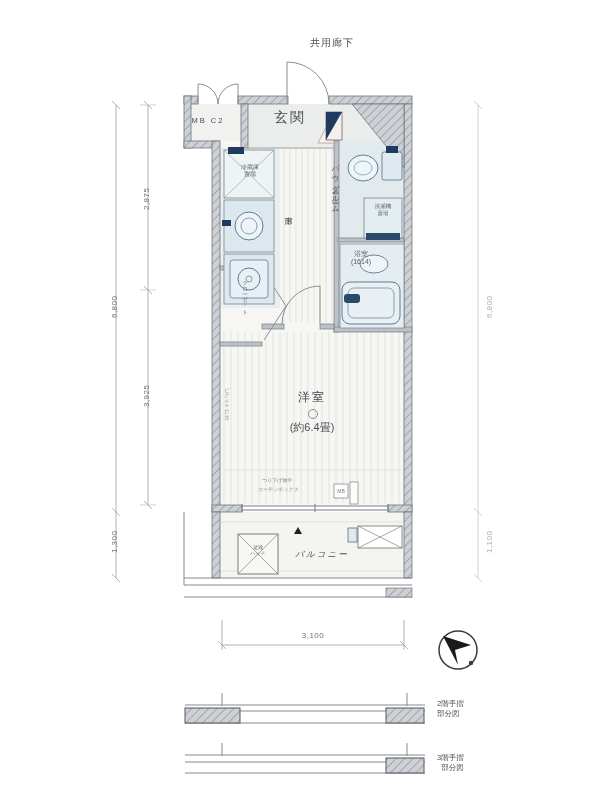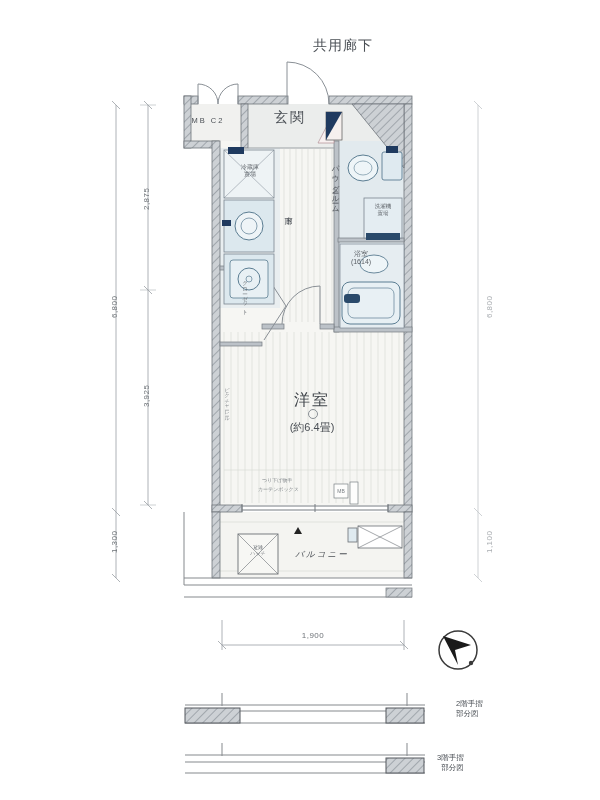--- a/index.html
+++ b/index.html
@@ -245,21 +245,21 @@
   <g stroke="#85898d" stroke-width="1" fill="none">
     <line x1="222" y1="743" x2="222" y2="756"></line>
     <line x1="407" y1="743" x2="407" y2="756"></line>
     <line x1="185" y1="755" x2="425" y2="755"></line>
     <line x1="185" y1="762" x2="425" y2="762"></line>
     <line x1="185" y1="773" x2="425" y2="773"></line>
   </g>
   <rect x="386" y="758" width="38" height="15" fill="url(#hatch)" stroke="#55595e" stroke-width="1"></rect>
 </svg>
 
-<div class="lbl c" style="left:313px;top:37px;width:60px;font-size:14px;letter-spacing:1px;">共用廊下</div>
+<div class="lbl c" style="left:302px;top:37px;width:60px;font-size:10px;letter-spacing:1px;">共用廊下</div>
 
 <div class="lbl c" style="left:181px;top:116px;width:54px;font-size:7.5px;letter-spacing:2px;">MB C2</div>
 
 <div class="lbl c" style="left:268px;top:109px;width:44px;font-size:14px;letter-spacing:2px;">玄関</div>
 
 <div class="lbl c" style="left:228px;top:164px;width:44px;font-size:6px;color:#5b6066;">
   <div>冷蔵庫</div>
   <div>置場</div>
 </div>
 
@@ -274,44 +274,44 @@
 
 <div class="lbl c" style="left:336px;top:250px;width:50px;font-size:7px;color:#5b6066;">
   <div>浴室</div>
   <div>(1614)</div>
 </div>
 
 <div class="lbl v" style="left:242px;top:276px;height:60px;font-size:5.5px;color:#6e7378;">クローゼット</div>
 
 <div class="lbl v tiny" style="left:224px;top:384px;height:80px;">ピクチャーレール</div>
 
-<div class="lbl c" style="left:277px;top:390px;width:70px;font-size:16px;color:#3f444a;letter-spacing:2px;">洋室</div>
+<div class="lbl c" style="left:277px;top:390px;width:70px;font-size:12px;color:#3f444a;letter-spacing:2px;">洋室</div>
 <div class="circle-sym" style="left:308px;top:409px;"></div>
 <div class="lbl c" style="left:277px;top:421px;width:70px;font-size:11px;">(約6.4畳)</div>
 
 <div class="lbl tiny" style="left:262px;top:477px;">つり下げ物干</div>
 <div class="lbl tiny" style="left:258px;top:486px;">カーテンボックス</div>
 <div class="lbl tiny c" style="left:334px;top:488px;width:14px;">MB</div>
 
 <div class="lbl c" style="left:290px;top:549px;width:64px;font-size:8.5px;letter-spacing:2px;font-style:italic;">バルコニー</div>
 
 <div class="lbl c twoline" style="left:240px;top:544px;width:36px;font-size:5px;color:#6e7378;">
   <div>避難</div>
   <div>ハッチ</div>
 </div>
 
 <div class="lbl dim rot" style="left:125px;top:194px;">2,875</div>
 <div class="lbl dim rot" style="left:125px;top:391px;">3,925</div>
 <div class="lbl dim rot" style="left:93px;top:302px;">6,800</div>
 <div class="lbl dim rot" style="left:93px;top:537px;">1,300</div>
 <div class="lbl dim rot" style="left:468px;top:302px;color:#a9adb1;">6,800</div>
 <div class="lbl dim rot" style="left:468px;top:537px;color:#a9adb1;">1,100</div>
-<div class="lbl dim c" style="left:283px;top:631px;width:60px;">1,900</div>
-
-<div class="lbl" style="left:456px;top:699px;font-size:7.5px;color:#4a4f55;line-height:1.3;">
+<div class="lbl dim c" style="left:283px;top:631px;width:60px;">3,100</div>
+
+<div class="lbl" style="left:437px;top:699px;font-size:7.5px;color:#4a4f55;line-height:1.3;">
   <div>2階手摺</div>
   <div>部分図</div>
 </div>
 <div class="lbl" style="left:437px;top:753px;font-size:7.5px;color:#4a4f55;line-height:1.3;text-align:right;">
   <div>3階手摺</div>
   <div>部分図</div>
 </div>
 
 </div>
 

